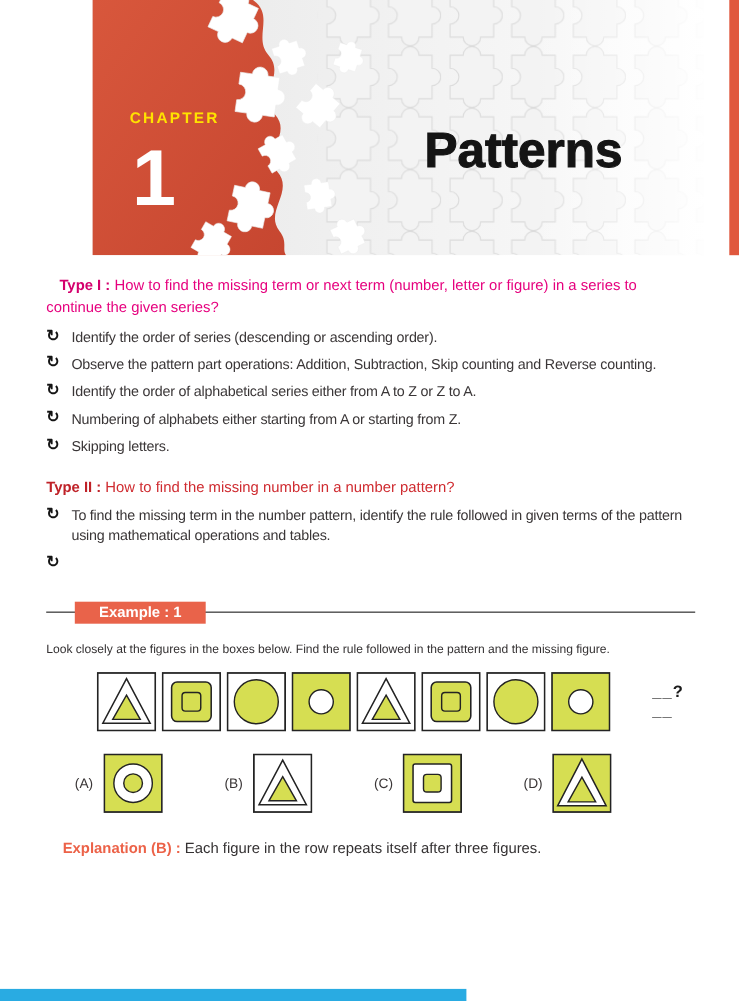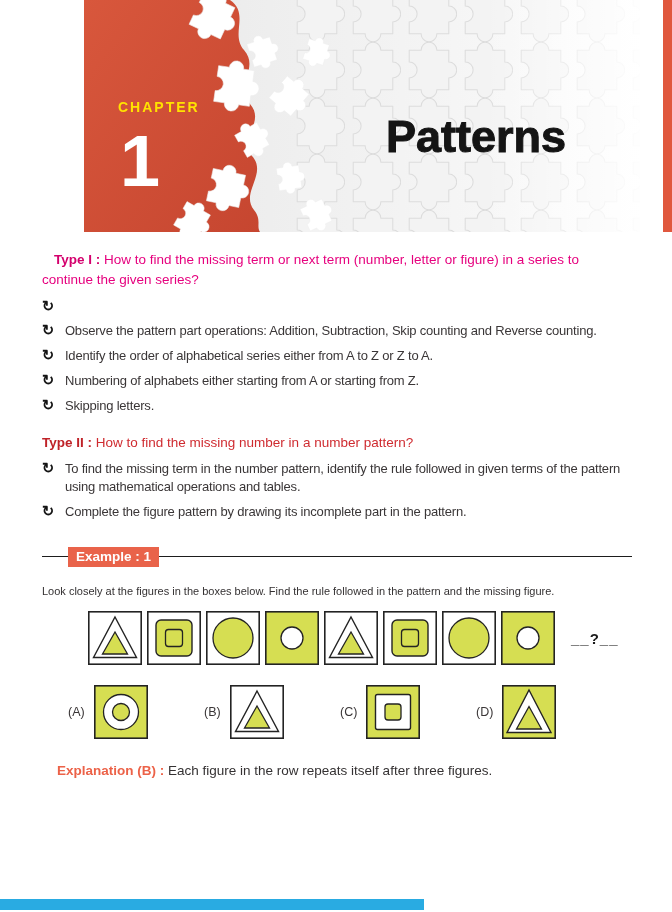--- a/index.html
+++ b/index.html
@@ -22,23 +22,23 @@
   .sec-red .lead{color:#bf2228;}
   ul.bullets{list-style:none;margin:0 0 2px 0;padding:0;}
   li.bullet{display:flex;gap:11px;align-items:flex-start;
     font-size:13px;letter-spacing:-0.2px;line-height:1.38;
     margin:7px 0;color:#3a3637;}
   .bullet-icon{font-weight:bold;color:#141414;font-size:14.5px;line-height:1.2;flex:0 0 auto;}
   
   .example-divider{position:relative;height:20px;margin:26px 0 13px;}
   .example-divider .line{position:absolute;top:9px;left:0;right:0;border-top:1.6px solid #1d1d1d;}
   .example-badge{position:absolute;left:26px;top:0;background:#e9634a;color:#ffffff;
-    font-weight:bold;font-size:13.5px;padding:2px 8px 3px;}
+    font-weight:bold;font-size:13.5px;padding:2px 22px 3px;}
   .prompt{font-size:11px;line-height:2.05;color:#343132;margin:0;}
-  .seq-row{display:flex;align-items:center;margin:9px 0 0;padding-left:46px;}
+  .seq-row{display:flex;align-items:center;margin:9px 0 0;padding-left:46px;gap:22px;}
   .seq-cells{display:flex;gap:5px;}
   .cell svg,.opt-fig svg{display:block;}
   .missing{font-weight:bold;font-size:15px;color:#1a1a1a;margin-left:16px;letter-spacing:1px;}
   .options-row{display:flex;margin:20px 0 0;padding-left:26px;}
   .option{display:flex;align-items:center;gap:9px;width:136px;flex:0 0 auto;}
   .opt-label{font-size:12.5px;color:#3a3637;}
   
   .explanation{font-size:13.5px;margin-top:24px;color:#343132;padding-left:15px;}
   .expl-lead{color:#ec6248;font-weight:bold;}
   
@@ -89,20 +89,21 @@
   </svg>
   <div class="accent-bar"></div>
 </header>
 
 <main>
 
   <p class="type-heading sec-magenta"><span class="lead">Type I :</span> <span>How to find the missing term or next term (number, letter or figure) in a series to continue the given series?</span></p>
   <ul class="bullets">
     <li class="bullet">
         <span class="bullet-icon">↻</span>
+        <span>Identify the order of series (descending or ascending order).</span>
       </li>
     <li class="bullet">
         <span class="bullet-icon">↻</span>
         <span>Observe the pattern part operations: Addition, Subtraction, Skip counting and Reverse counting.</span>
       </li>
     <li class="bullet">
         <span class="bullet-icon">↻</span>
         <span>Identify the order of alphabetical series either from A to Z or Z to A.</span>
       </li>
     <li class="bullet">
@@ -119,21 +120,20 @@
   <ul class="bullets">
     <li class="bullet">
         <span class="bullet-icon">↻</span>
         <span>To find the missing term in the number pattern, identify the rule followed in given terms of the pattern using mathematical operations and tables.</span>
       </li>
   </ul>
 
   <ul class="bullets">
     <li class="bullet">
         <span class="bullet-icon">↻</span>
-        <span>Complete the figure pattern by drawing its incomplete part in the pattern.</span>
       </li>
   </ul>
 
   <div class="example-divider">
     <div class="line"></div>
     <div class="example-badge">Example : 1</div>
   </div>
 
   <p class="prompt">Look closely at the figures in the boxes below. Find the rule followed in the pattern and the missing figure.</p>
 

